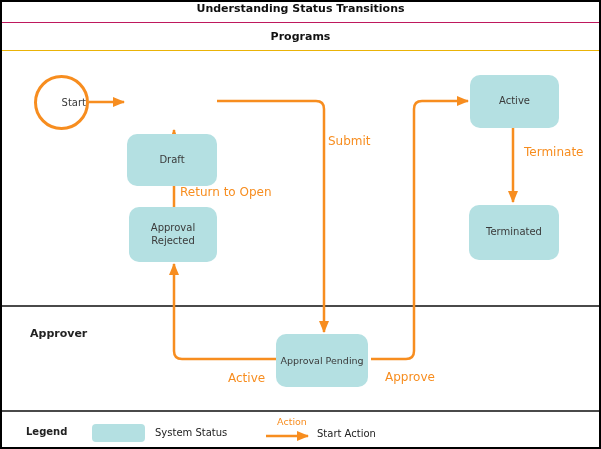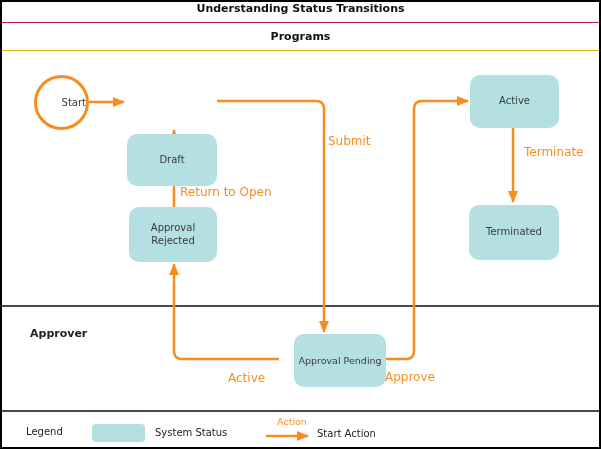--- a/index.html
+++ b/index.html
@@ -53,33 +53,33 @@
     position:absolute;left:32px;top:73px;width:55px;height:55px;
     box-sizing:border-box;
     background:#fff;border:3px solid #f78d1f;border-radius:50%;
     display:flex;align-items:center;justify-content:flex-end;
     font-size:10px;color:#3a3a3a;
   }
   .node-draft{left:125px;top:84px;width:90px;height:52px;margin-top:48px;}
   .node-active{left:468px;top:73px;width:89px;height:53px;}
   .node-terminated{left:467px;top:203px;width:90px;height:55px;}
   .node-approval-rejected{left:127px;top:205px;width:88px;height:55px;padding:9px 14px;box-sizing:border-box;}
-  .node-approval-pending{left:292px;top:332px;width:92px;height:53px;font-size:9.5px;white-space:nowrap;}
+  .node-approval-pending{left:274px;top:332px;width:92px;height:53px;font-size:9.5px;white-space:nowrap;}
   
   .edge-label{
     position:absolute;
     font-size:12px;color:#f78d1f;white-space:nowrap;
   }
   .lbl-submit{left:326px;top:132px;}
   .lbl-return{left:178px;top:183px;}
   .lbl-terminate{left:522px;top:143px;}
   .lbl-reject{left:226px;top:369px;}
   .lbl-approve{left:383px;top:368px;}
   
-  .legend-title{position:absolute;left:12px;top:424px;font-size:10px;font-weight:normal;color:#222;padding-left:12px;}
+  .legend-title{position:absolute;left:12px;top:424px;font-size:10px;font-weight:bold;color:#222;padding-left:12px;}
   .legend-swatch{position:absolute;left:90px;top:422px;width:53px;height:18px;background:#b4e0e2;border-radius:4px;}
   .legend-system{position:absolute;left:153px;top:425px;font-size:10px;color:#222;}
   .legend-action{position:absolute;left:266px;top:414px;width:48px;text-align:center;font-size:9.5px;color:#f78d1f;}
   .legend-user{position:absolute;left:315px;top:426px;font-size:10px;color:#222;}
 </style>
 </head>
 <body>
 
 <div class="canvas">
 

